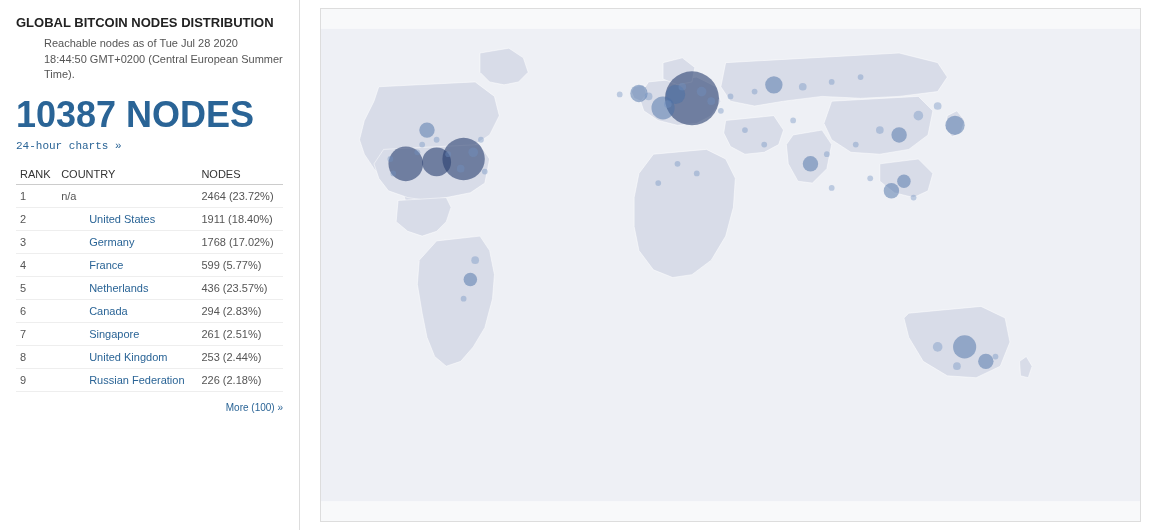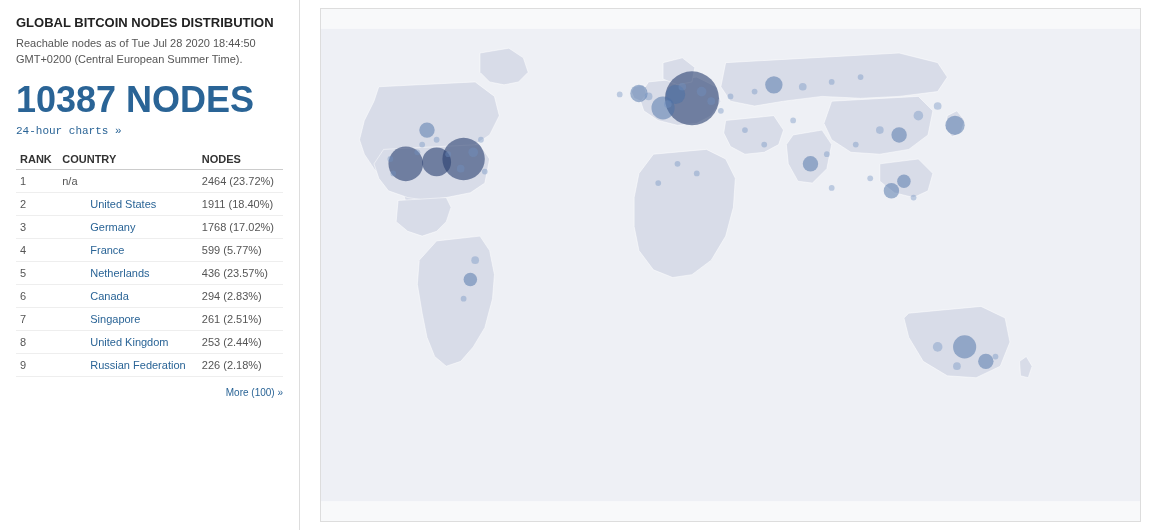--- a/index.html
+++ b/index.html
@@ -28,20 +28,21 @@
       font-size: 13px;
       color: #222;
       line-height: 1.4;
       margin-bottom: 4px;
     }
     .sidebar-subtitle {
       font-size: 11px;
       color: #555;
       margin-bottom: 12px;
       line-height: 1.4;
+      margin-left: 28px;
     }
     .nodes-count {
       font-size: 36px;
       font-weight: bold;
       color: #2a6496;
       margin-bottom: 2px;
     }
     .chart-link {
       font-size: 11px;
       color: #2a6496;
@@ -60,21 +61,21 @@
       width: 100%;
       border-collapse: collapse;
       font-size: 12px;
     }
     thead tr {
       border-bottom: 1px solid #ccc;
     }
     thead th {
       text-align: left;
       padding: 4px 4px;
-      font-weight: bold;
+      font-weight: normal;
       color: #333;
       font-size: 11px;
     }
     tbody tr {
       border-bottom: 1px solid #eee;
     }
     tbody td {
       padding: 5px 4px;
       color: #555;
       font-size: 11px;

